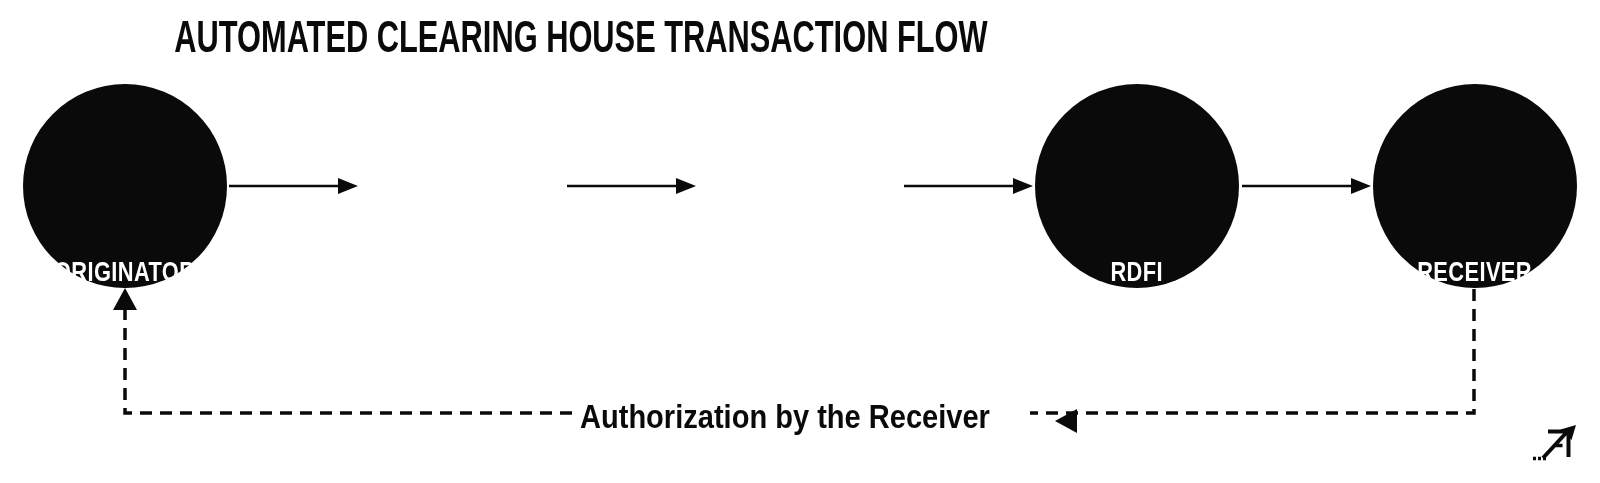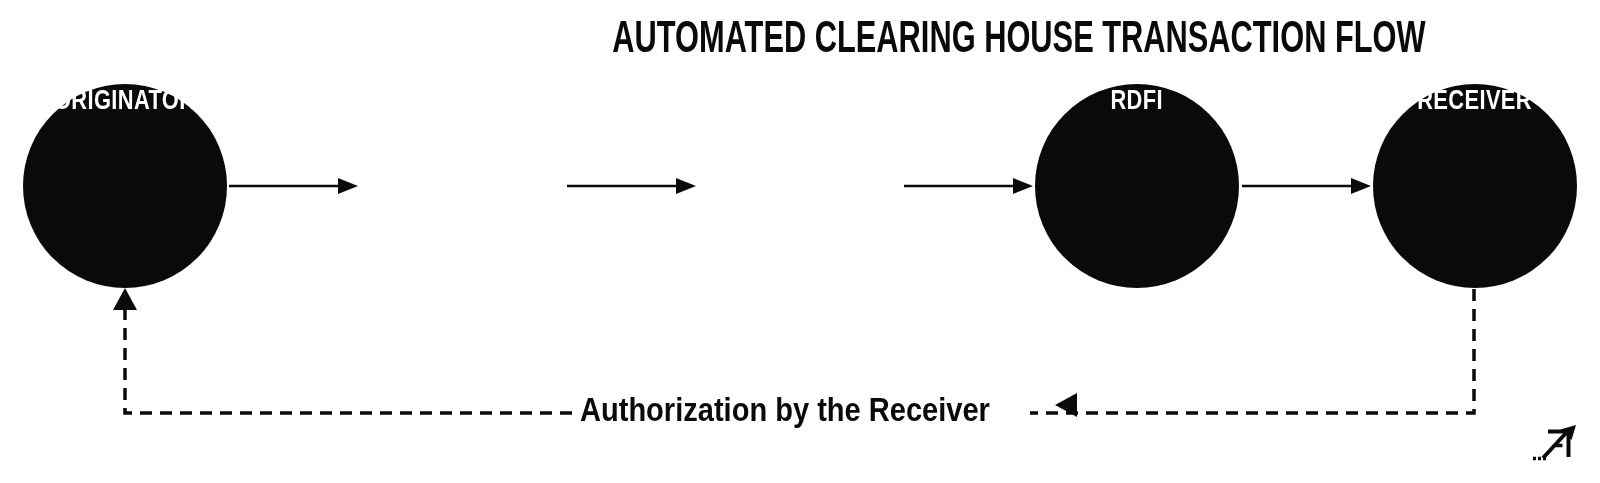--- a/index.html
+++ b/index.html
@@ -1,38 +1,38 @@
 <!DOCTYPE html>
 <html><head>
 <meta charset="utf-8">
 <style>
   html,body{margin:0;padding:0;background:#ffffff;}
   .canvas{
     position:relative;width:1600px;height:483px;background:#ffffff;
     font-family:"Liberation Sans", sans-serif;overflow:hidden;color:#0a0a0a;
   }
-  .title-wrap{position:absolute;left:0;top:15px;width:100%;text-align:right;}
+  .title-wrap{position:absolute;left:0;top:15px;width:100%;text-align:left;}
   .title{
     display:inline-block;font-size:44px;font-weight:bold;line-height:44px;
     white-space:nowrap;letter-spacing:0px;color:#0a0a0a;
     transform:scaleX(0.70);transform-origin:center;
   }
   .overlay{position:absolute;left:0;top:0;width:1600px;height:483px;}
   .node{
     position:absolute;top:84px;width:204px;height:204px;border-radius:50%;
-    background:#0a0a0a;display:flex;align-items:flex-start;justify-content:center;
+    background:#0a0a0a;display:flex;align-items:flex-end;justify-content:center;
   }
   .node-label{
     color:#ffffff;font-size:28px;font-weight:bold;white-space:nowrap;
     letter-spacing:0.5px;transform:scaleX(0.78);transform-origin:center;
   }
   .n0{left:23px}.n1{left:360px}.n2{left:698px}.n3{left:1035px}.n4{left:1373px}
   .auth{
     position:absolute;left:580px;top:393px;height:40px;
-    display:flex;align-items:flex-start;gap:9px;
+    display:flex;align-items:flex-end;gap:9px;
   }
   .auth-text{
     font-size:33px;font-weight:bold;line-height:33px;color:#0a0a0a;
     white-space:nowrap;transform:scaleX(0.88);transform-origin:left center;
   }
   .auth-tri{
     width:0;height:0;flex:0 0 auto;
     border-top:12px solid transparent;border-bottom:12px solid transparent;
     border-right:22px solid #0a0a0a;
   }

